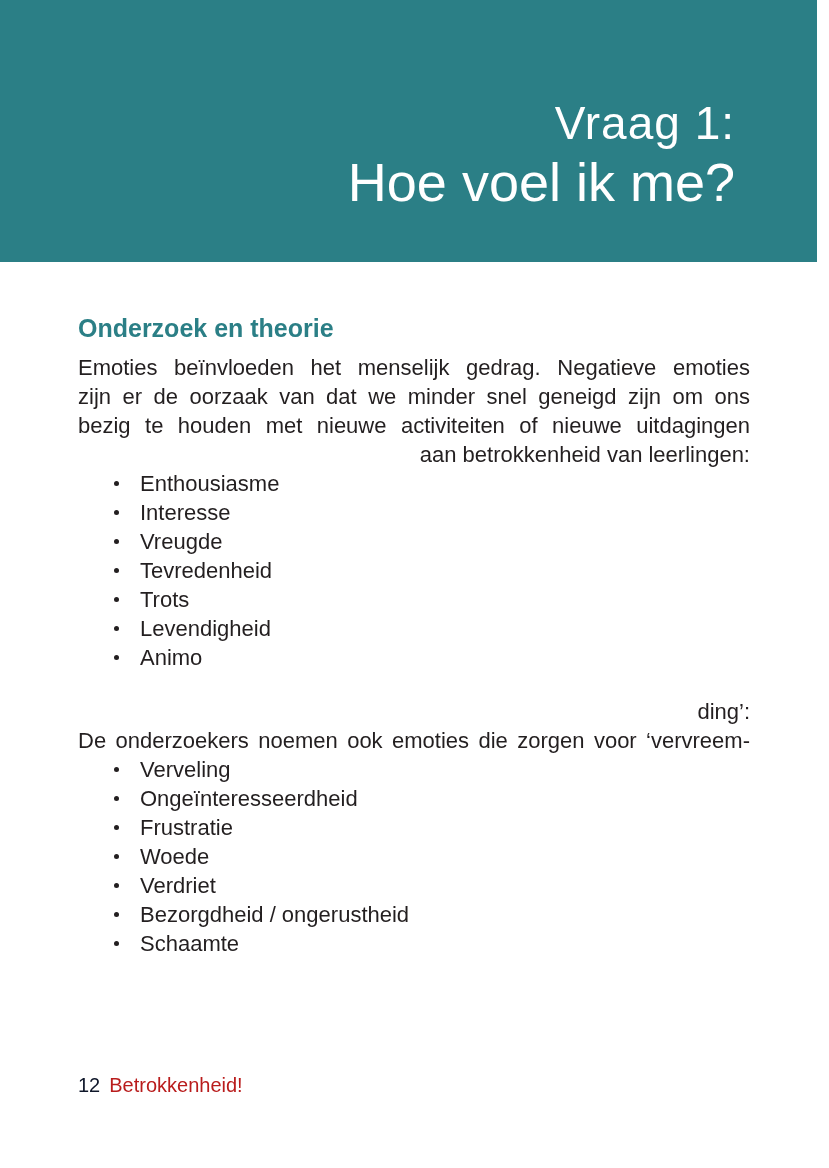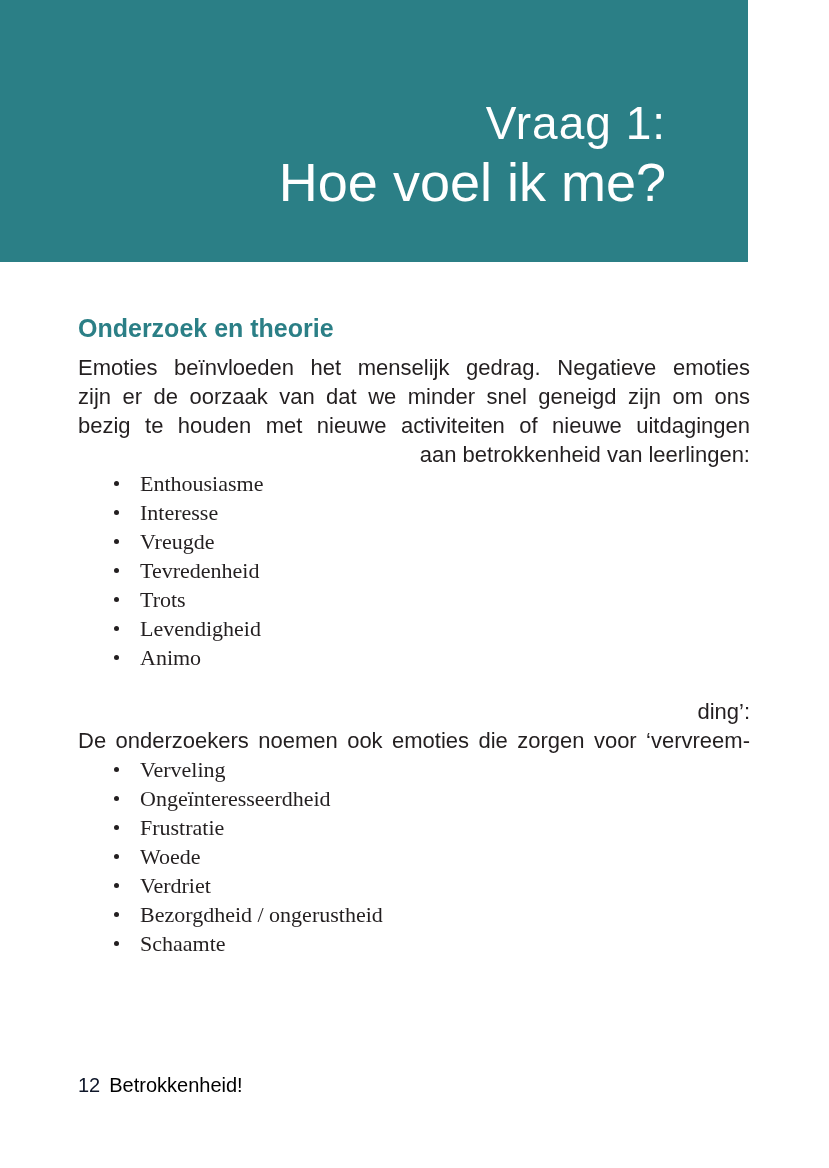--- a/index.html
+++ b/index.html
@@ -15,21 +15,21 @@
     font-family: "Liberation Sans", sans-serif;
     overflow: hidden;
     margin: 0 auto;
   }
 
   
   .chapter-banner {
     position: absolute;
     left: 0;
     top: 0;
-    width: 748px;
+    width: 817px;
     height: 262px;
     background: #2b7f86;
     box-sizing: border-box;
     padding-top: 94px;
     padding-right: 82px;
     text-align: right;
     color: #ffffff;
   }
   .chapter-title-line1 {
     font-size: 46px;
@@ -71,21 +71,20 @@
   }
   .emotion-list {
     list-style: none;
     margin: 0;
     padding: 0;
   }
   .emotion-list li {
     position: relative;
     line-height: 29px;
     padding-left: 62px;
-    font-family: Liberation Serif, serif;
   }
   .dot {
     position: absolute;
     left: 36px;
     top: 12px;
     width: 5px;
     height: 5px;
     border-radius: 50%;
     background: #231f20;
   }
@@ -95,21 +94,21 @@
 
   
   .page-footer {
     position: absolute;
     left: 78px;
     top: 1072px;
     font-size: 20px;
     line-height: 26px;
   }
   .page-number { color: #0f172a; }
-  .book-title  { color: #000000; margin-left: 9px; margin-top: 41px; }
+  .book-title  { color: #b91c1c; margin-left: 9px; margin-top: 41px; }
 </style>
 </head>
 <body>
 
 <div class="page">
 
   <div class="chapter-banner">
     <div class="chapter-title-line1">Vraag 1:</div>
     <div class="chapter-title-line2">Hoe voel ik me?</div>
   </div>

